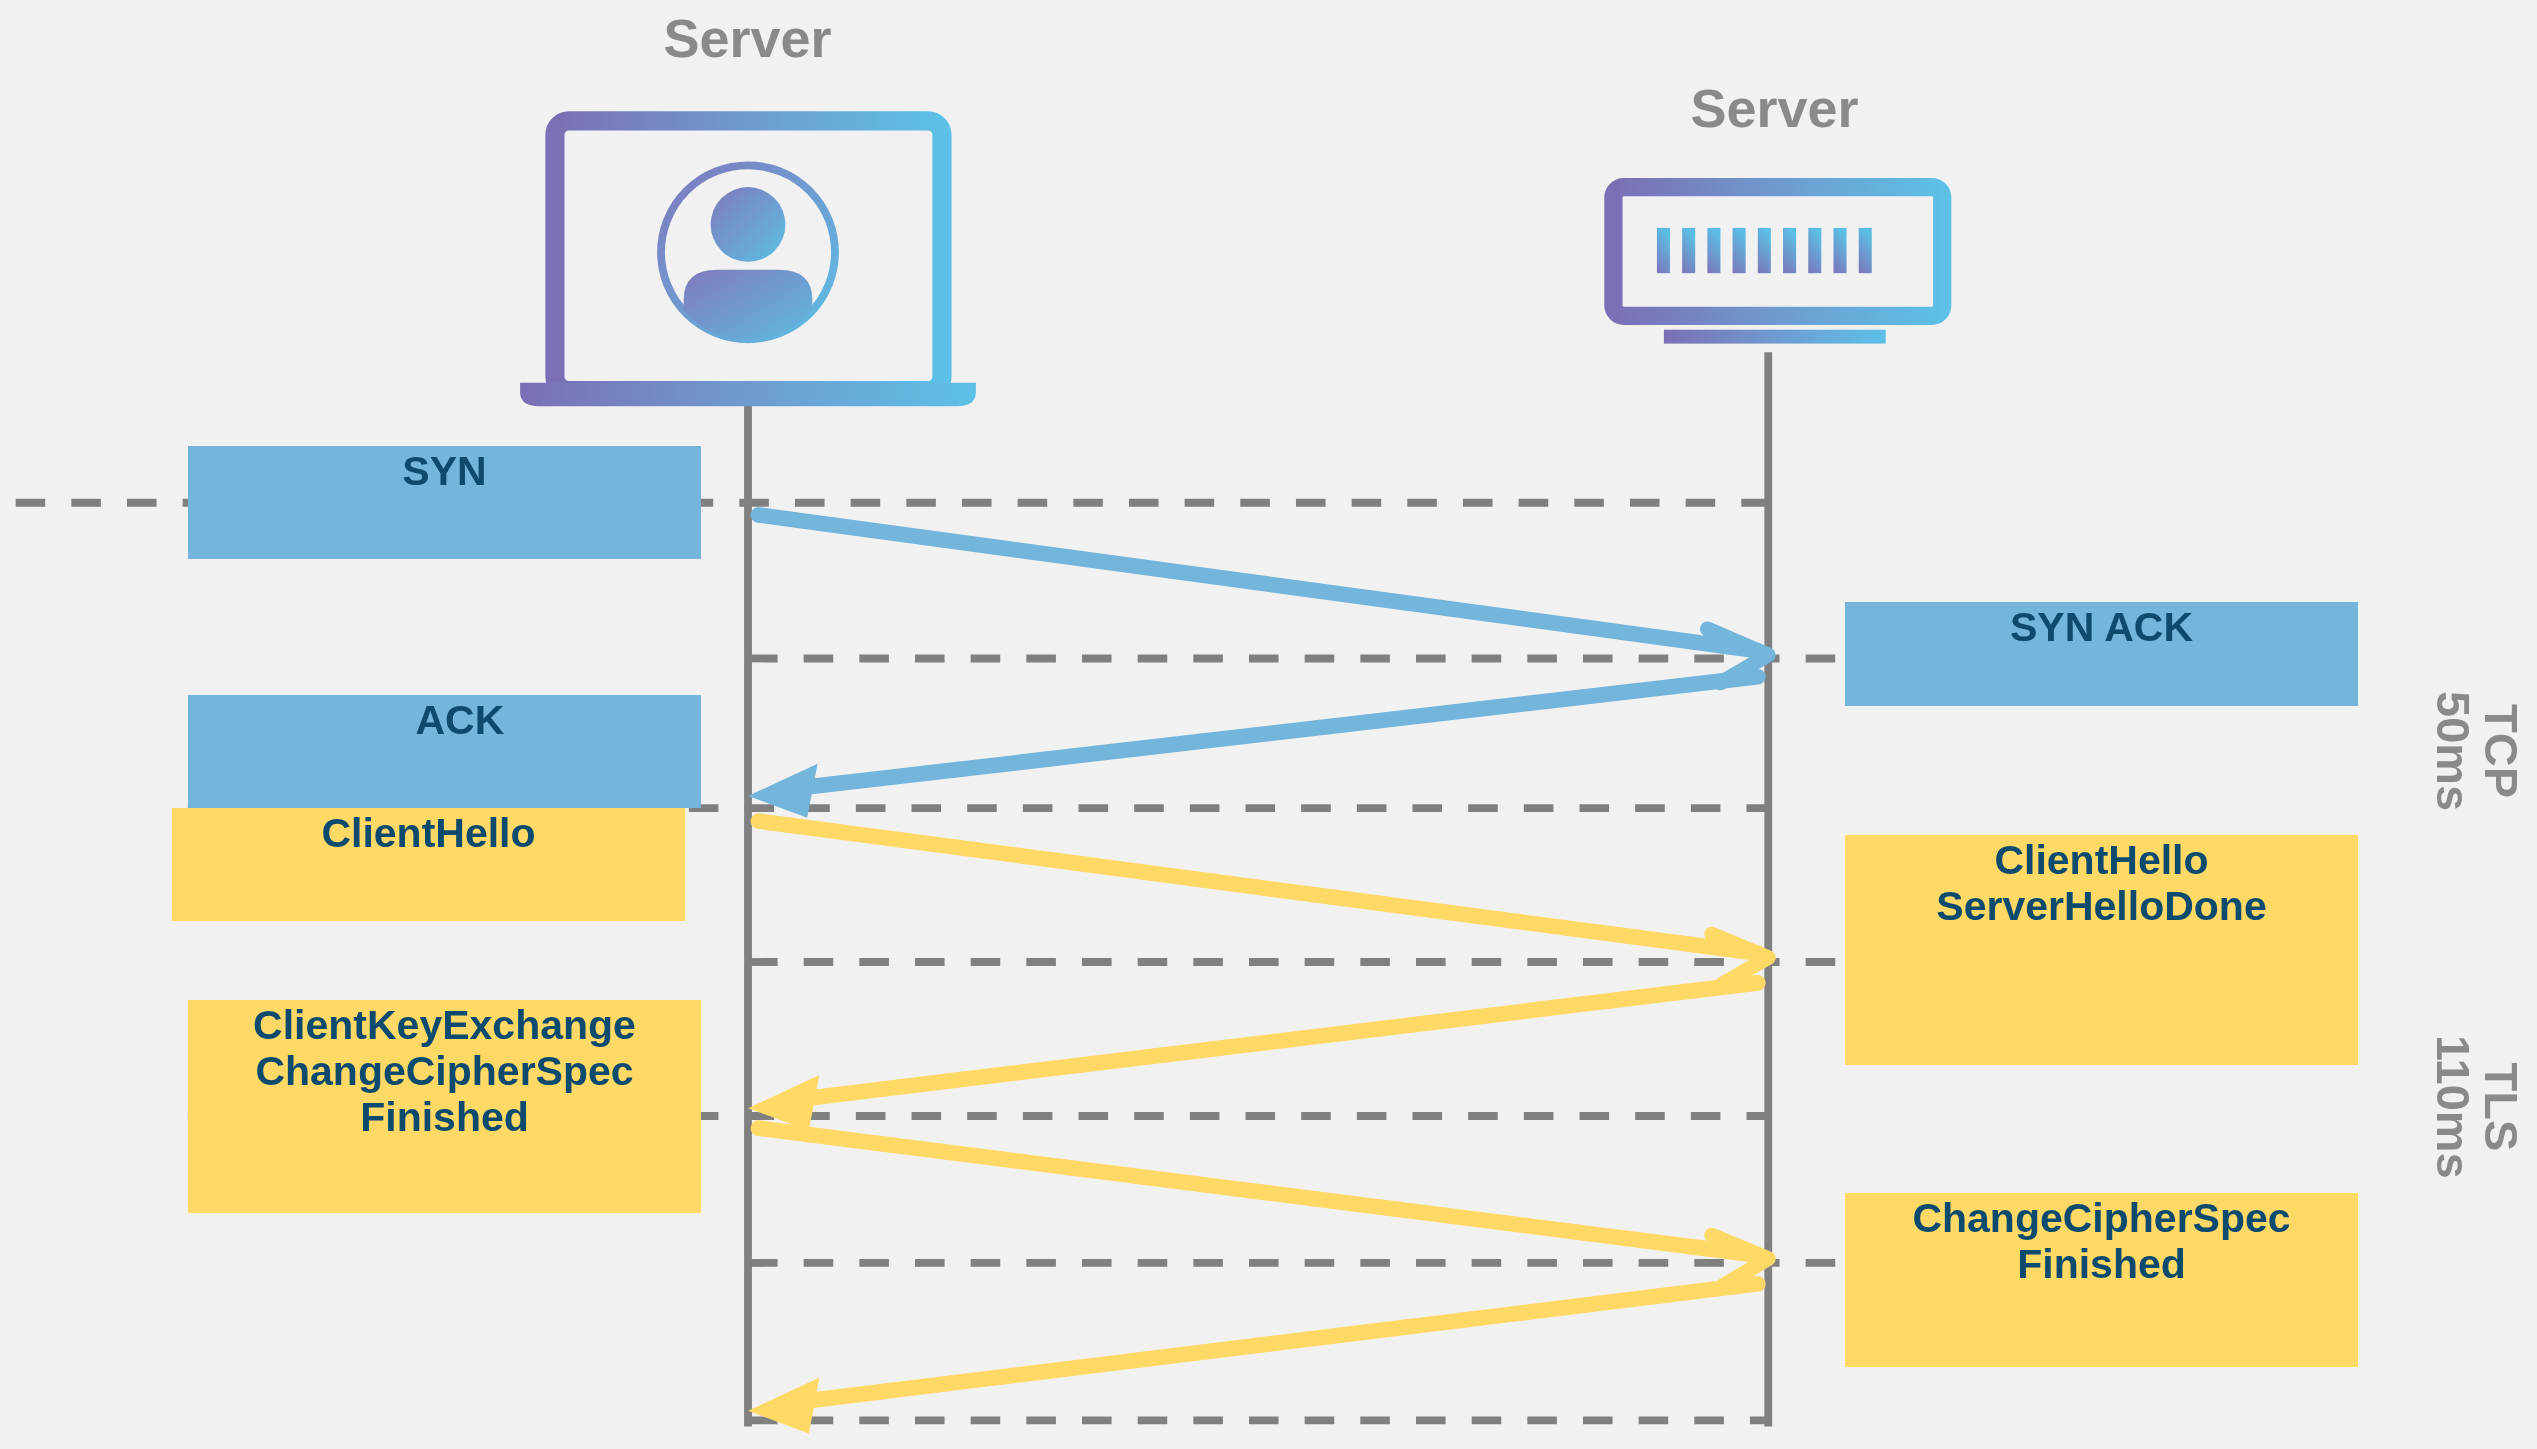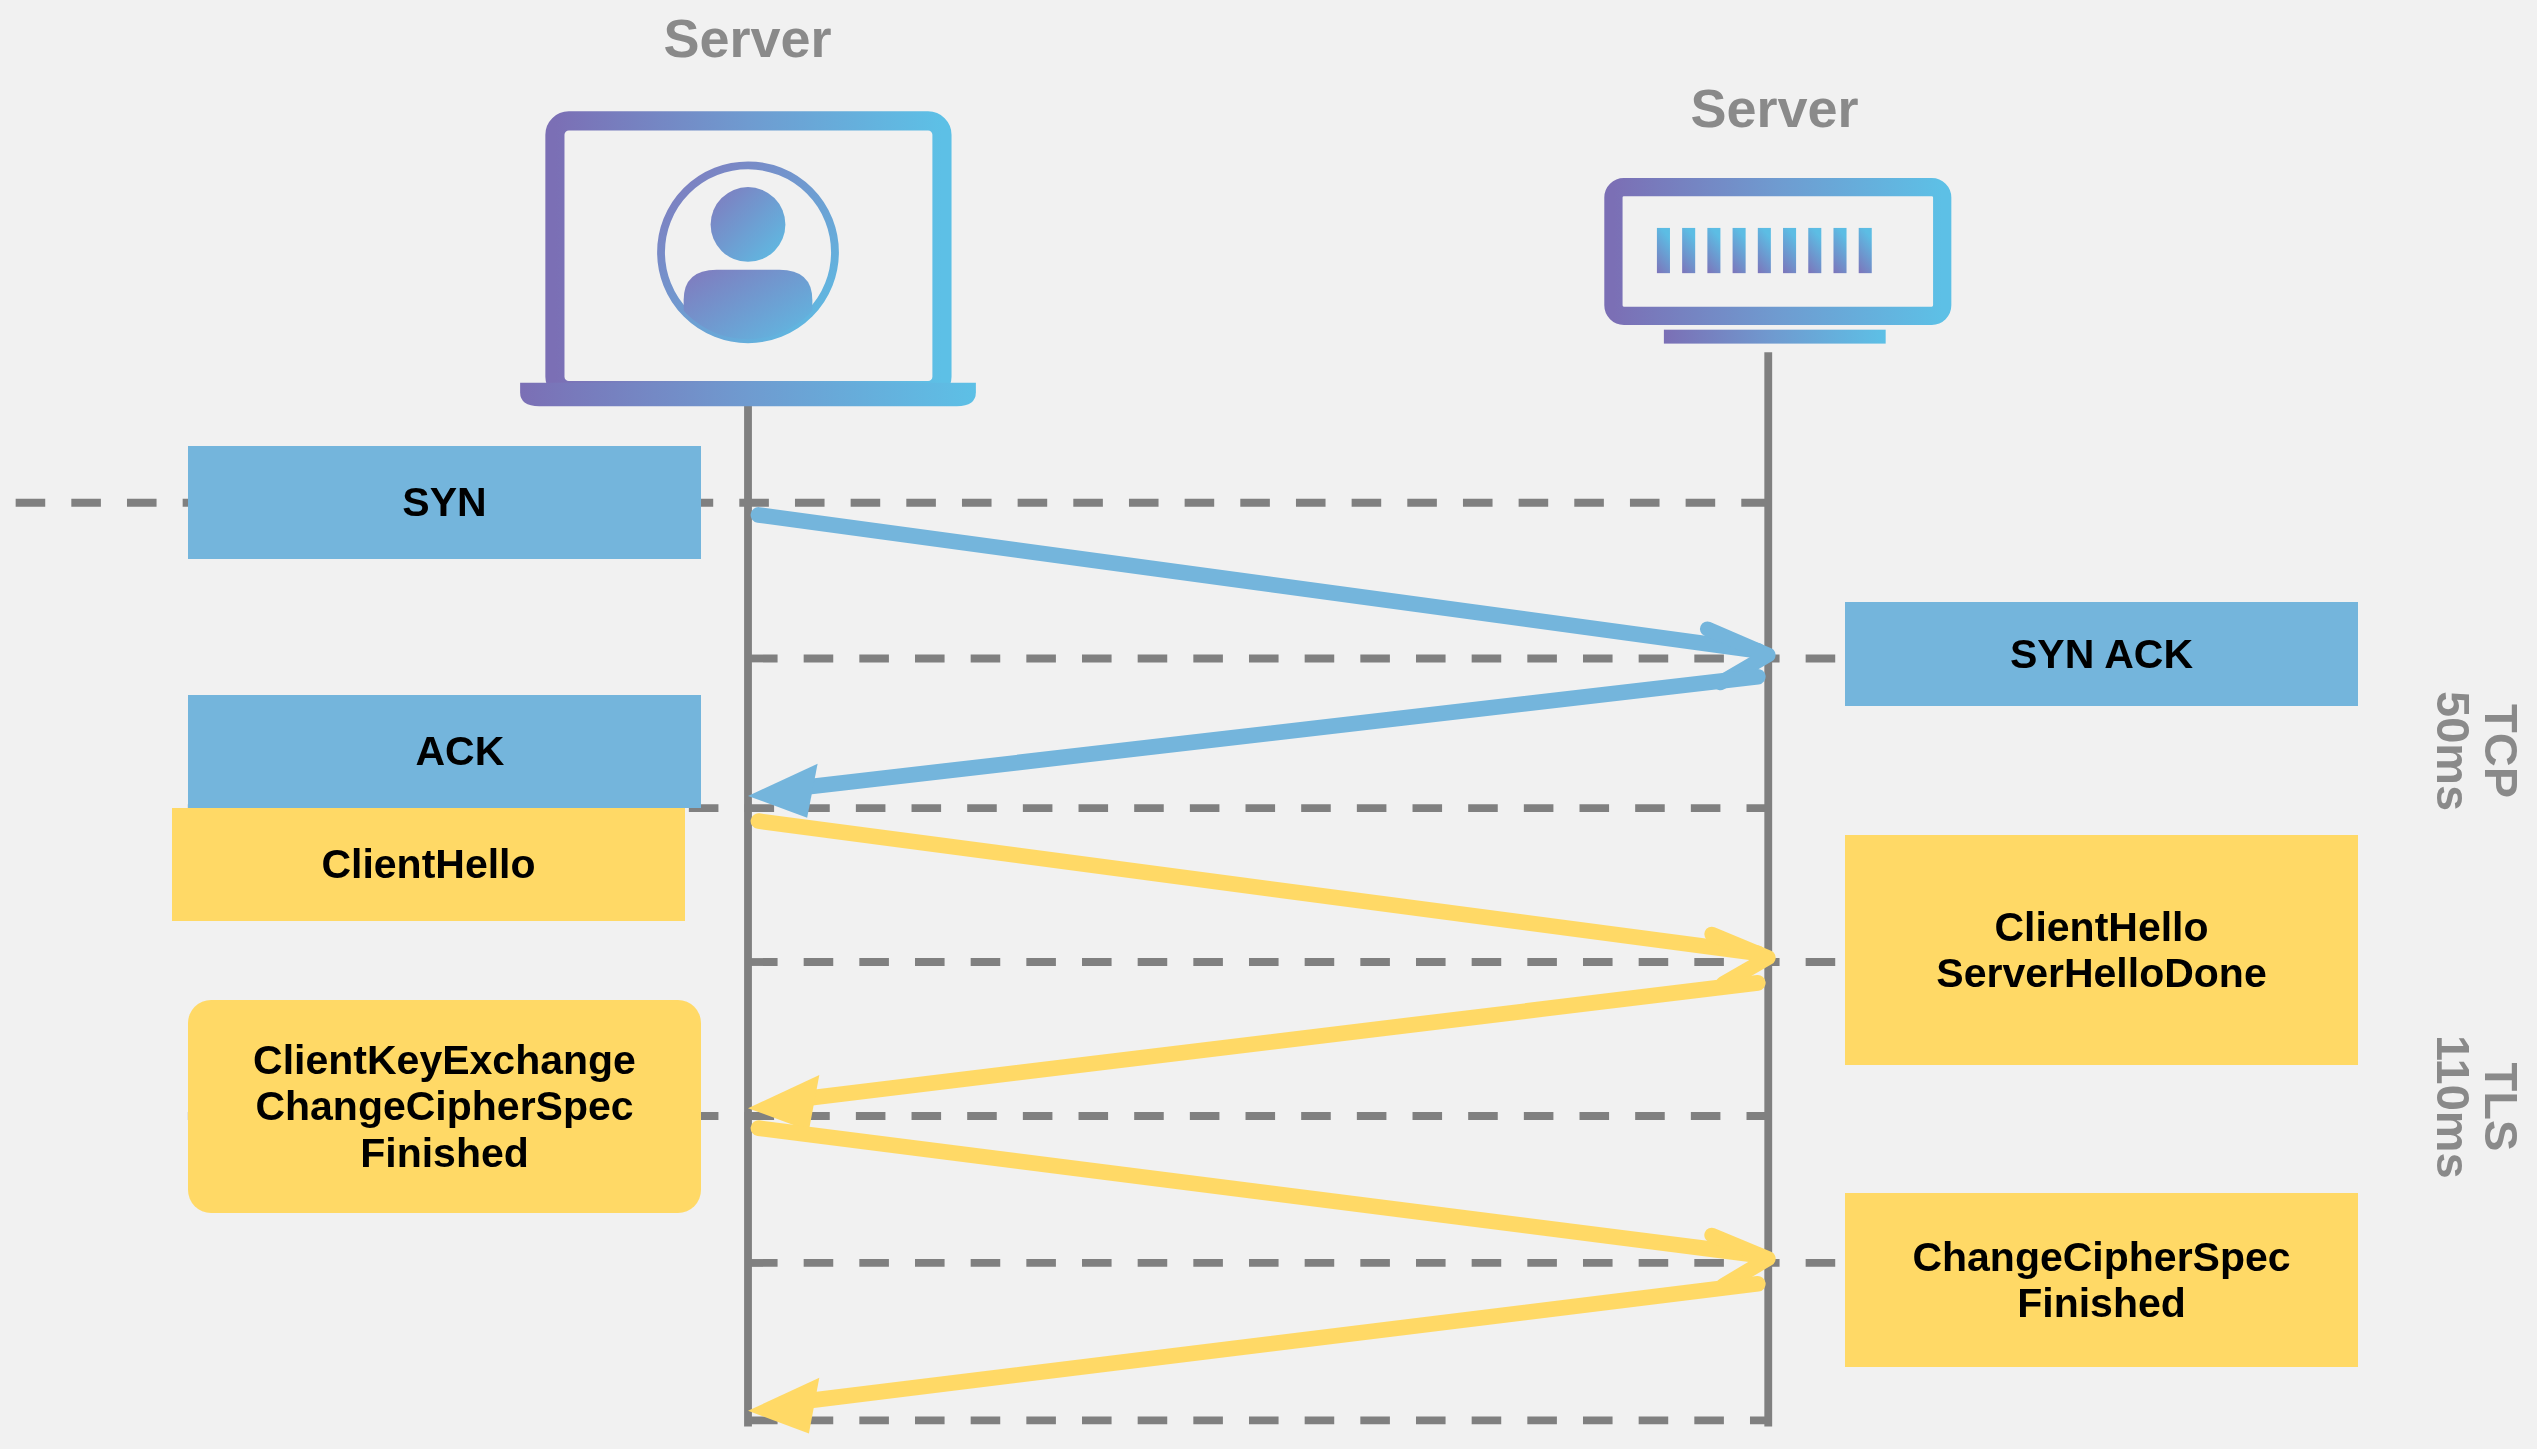--- a/index.html
+++ b/index.html
@@ -43,38 +43,38 @@
     left: 1557px;
     top: 77px;
     width: 435px;
     font-size: 54px;
   }
 
   
   .msg-box {
     position: absolute;
     display: flex;
-    align-items: center;
+    align-items: flex-start;
     justify-content: center;
     text-align: center;
-    color: #000000;
+    color: #0c4a6e;
     font-weight: bold;
     font-family: "Liberation Sans", sans-serif;
     line-height: 1.13;
     box-sizing: border-box;
     padding: 1.7px 5.2px;
   }
   .msg-box.blue  { background: #74b5dc; }
   .msg-box.yellow{ background: #ffd966; }
 
   
   #box-syn        { left: 188px; top: 446px;  width: 513px; height: 113px; font-size: 41px; }
   #box-ack        { left: 188px; top: 695px;  width: 513px; height: 113px; font-size: 41px; padding-left: 36px; }
   #box-clienthello{ left: 172px; top: 808px;  width: 513px; height: 113px; font-size: 41px; }
-  #box-clientkex  { left: 188px; top: 1000px; width: 513px; height: 213px; font-size: 41px; border-radius: 23px; }
+  #box-clientkex  { left: 188px; top: 1000px; width: 513px; height: 213px; font-size: 41px; }
 
   
   #box-synack     { left: 1845px; top: 602px;  width: 513px; height: 104px; font-size: 41px; }
   #box-serverhello{ left: 1845px; top: 835px;  width: 513px; height: 230px; font-size: 41px; }
   #box-ccs-fin    { left: 1845px; top: 1193px; width: 513px; height: 174px; font-size: 41px; }
 
   
   .phase-label {
     position: absolute;
     color: #8a8a8a;

